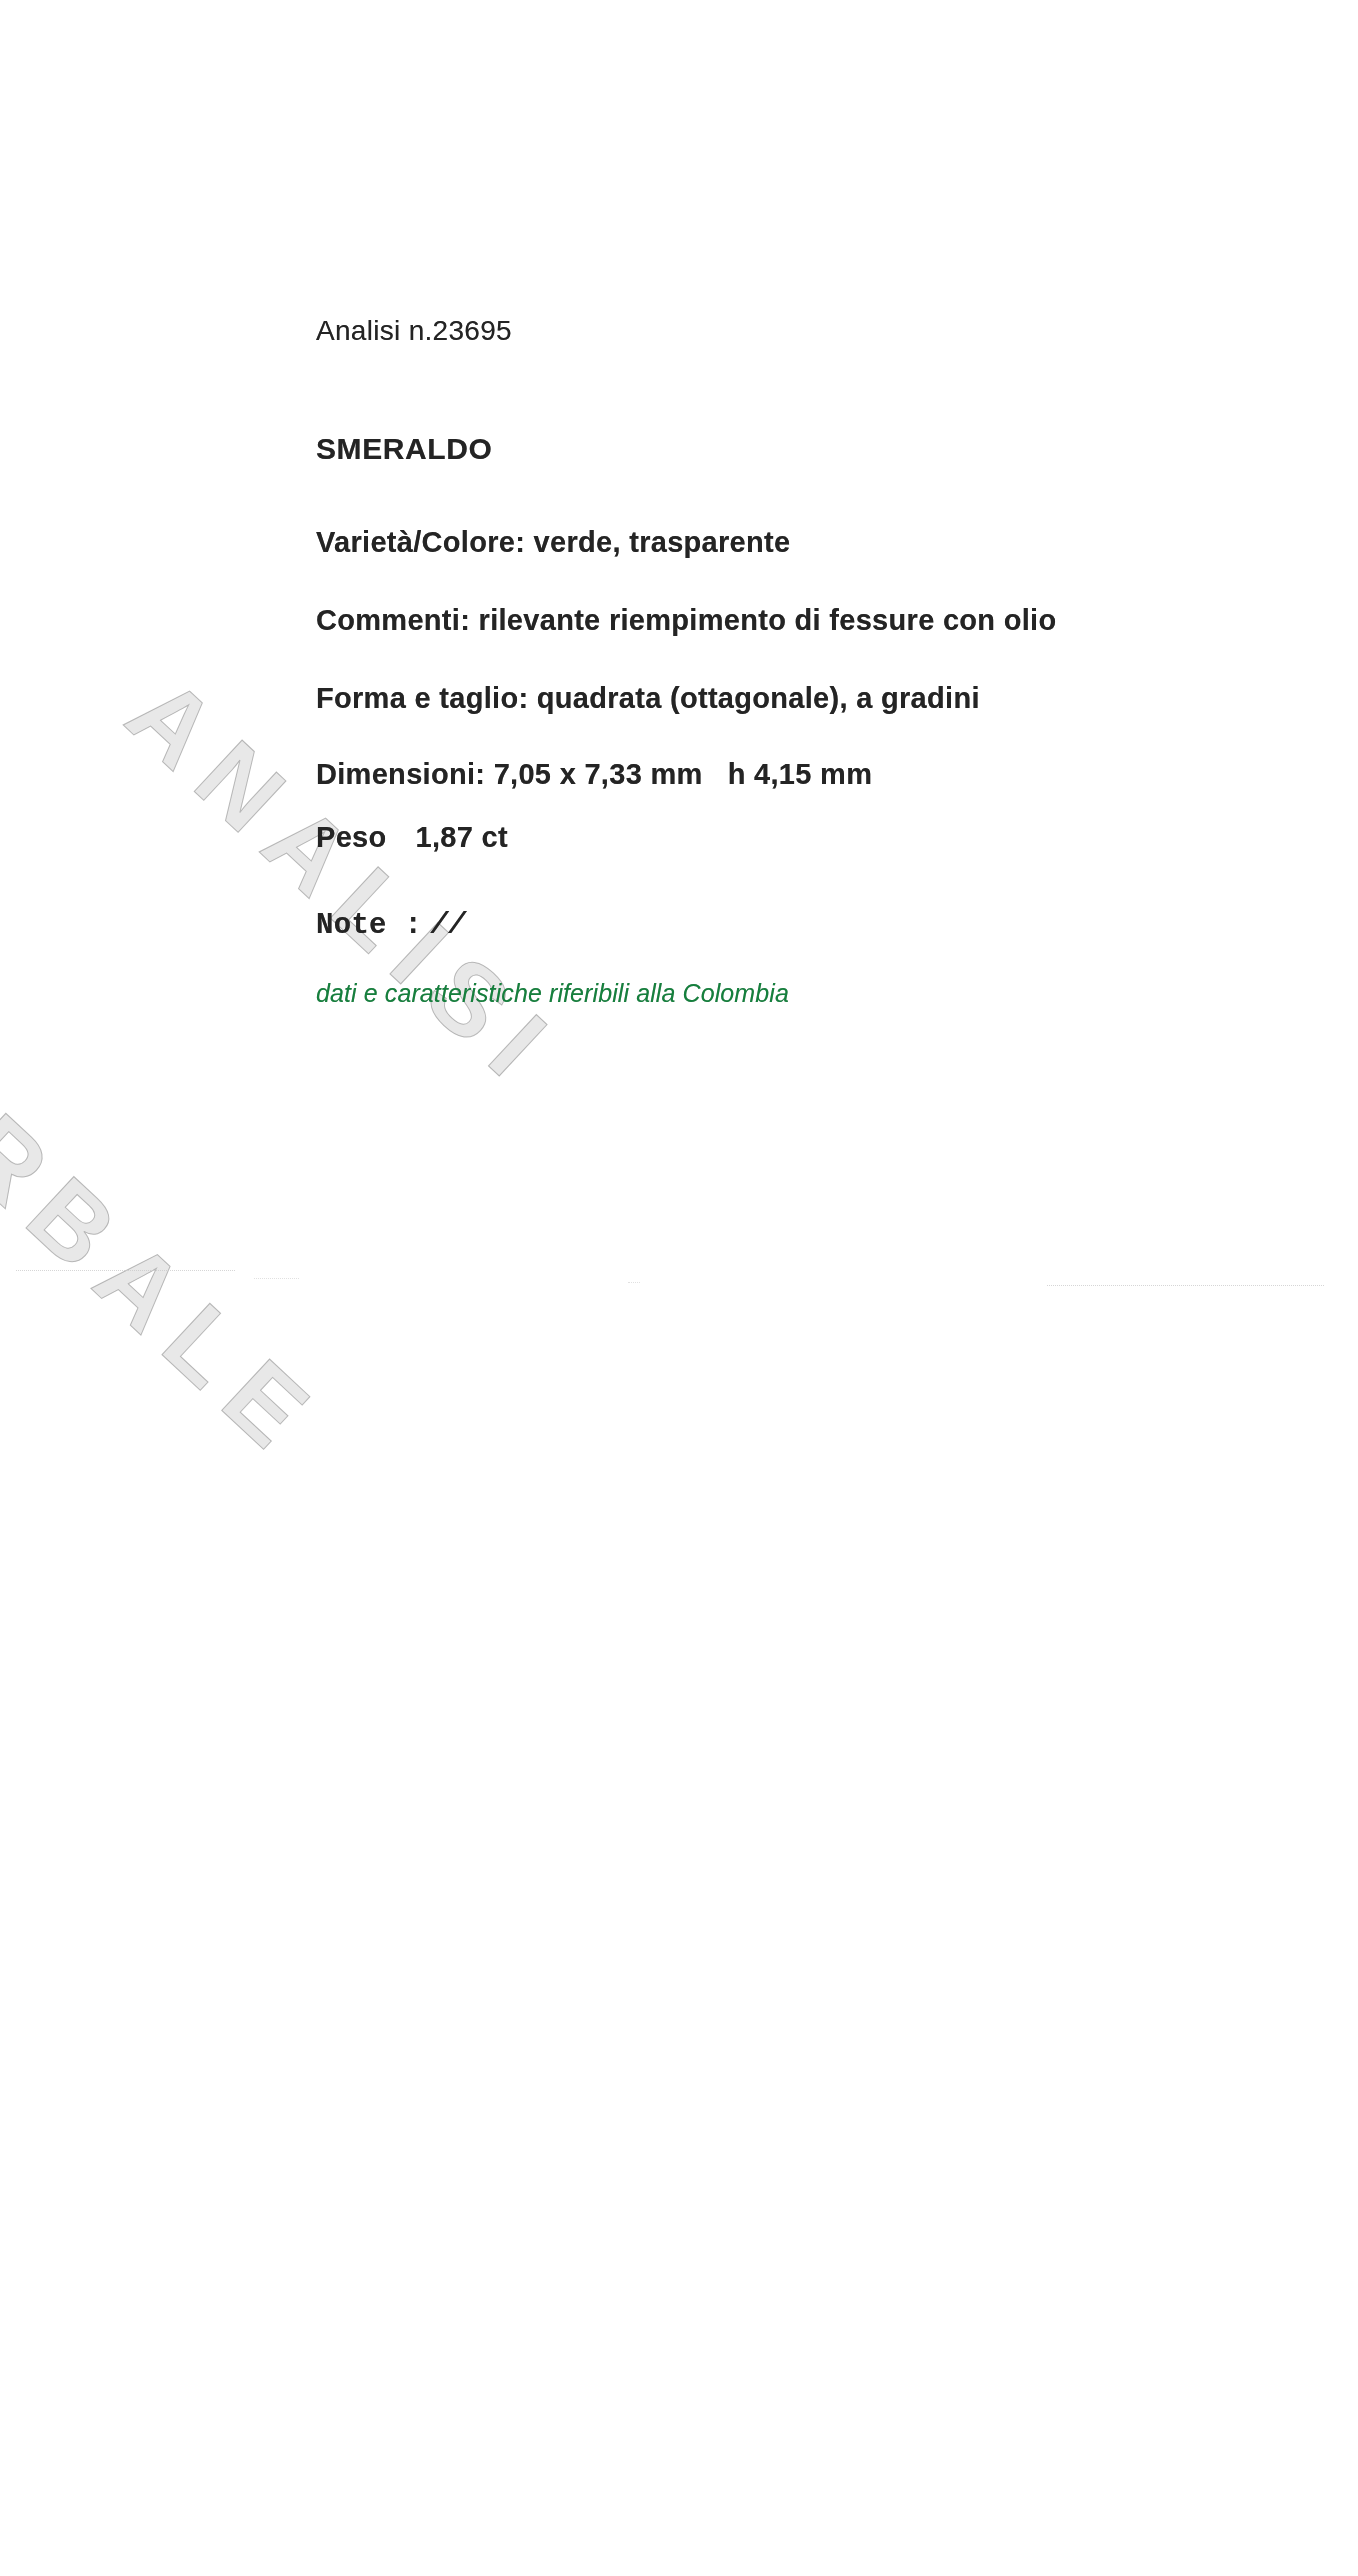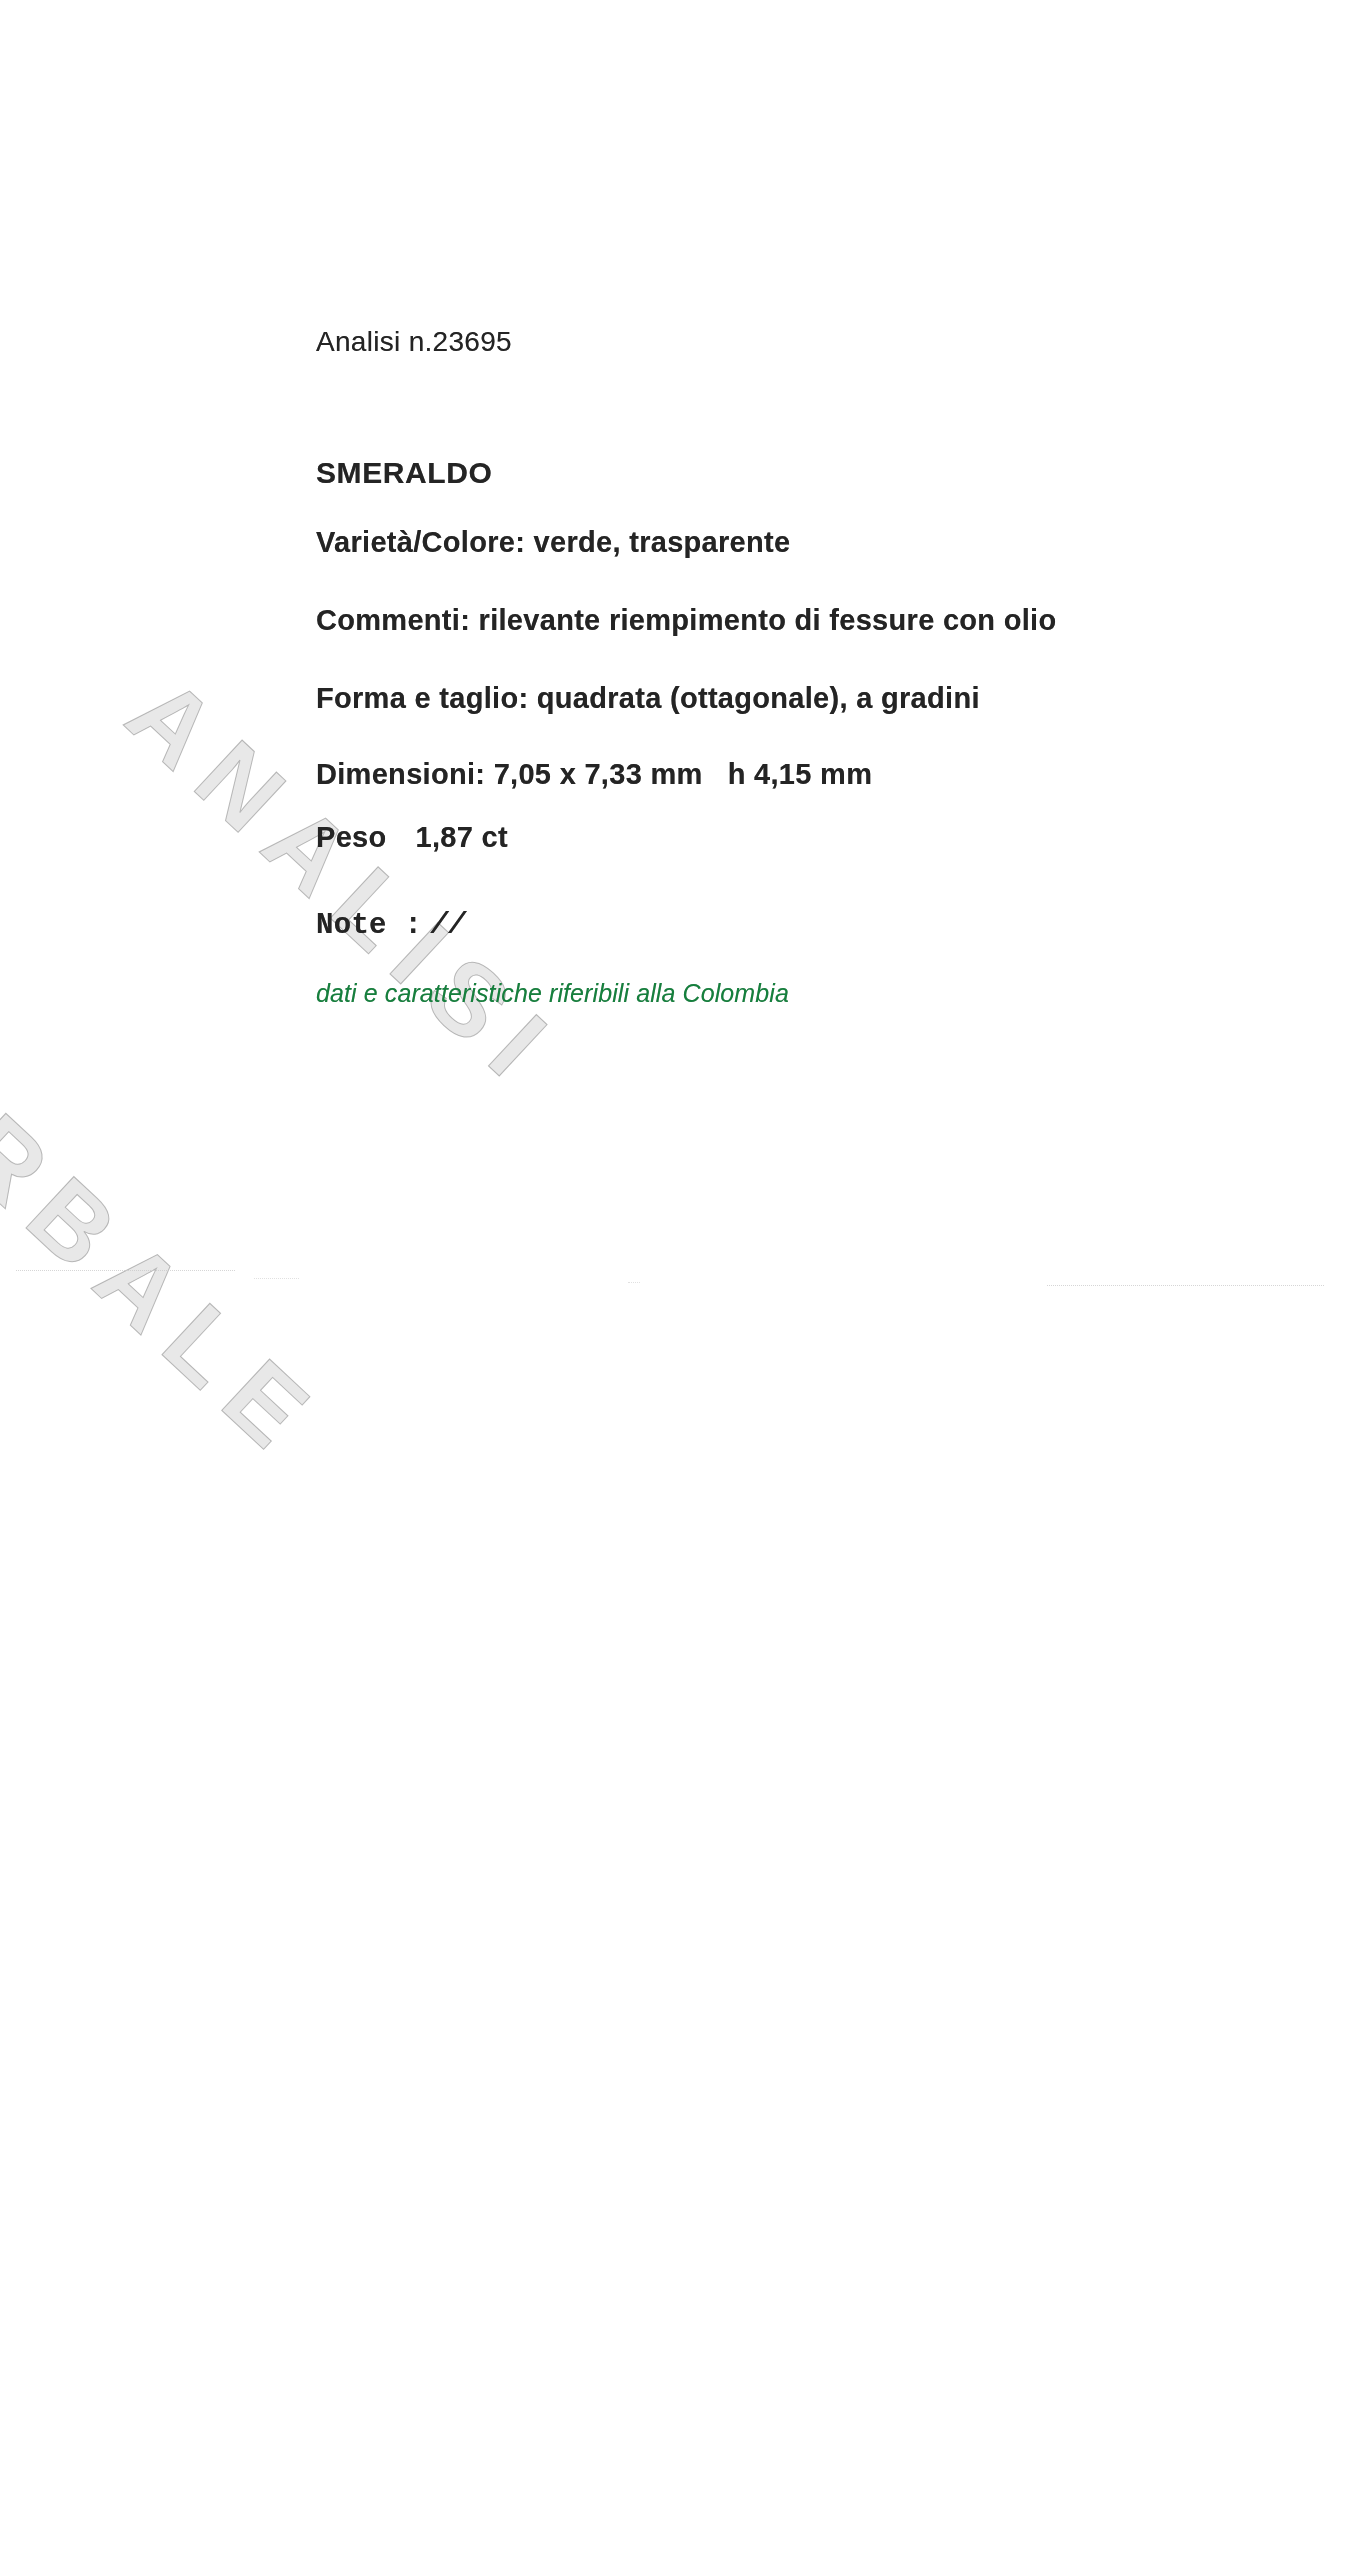--- a/index.html
+++ b/index.html
@@ -21,26 +21,26 @@
   .scan-text {
     position: absolute;
     left: 316px;
     white-space: pre;
     line-height: 1.1;
     color: #242424;
     text-shadow: 0 0 0.6px rgba(40,40,40,0.55);
     letter-spacing: 0.3px;
   }
   .analisi-line {
-    top: 327px;
+    top: 316px;
     font-size: 28px;
     font-weight: 400;
   }
   .gem-title {
-    top: 456px;
+    top: 432px;
     font-size: 30px;
     font-weight: 700;
     letter-spacing: 0.6px;
   }
   .field-row {
     font-size: 29px;
     font-weight: 700;
     display: flex;
   }
   .field-row .label { white-space: pre; }

